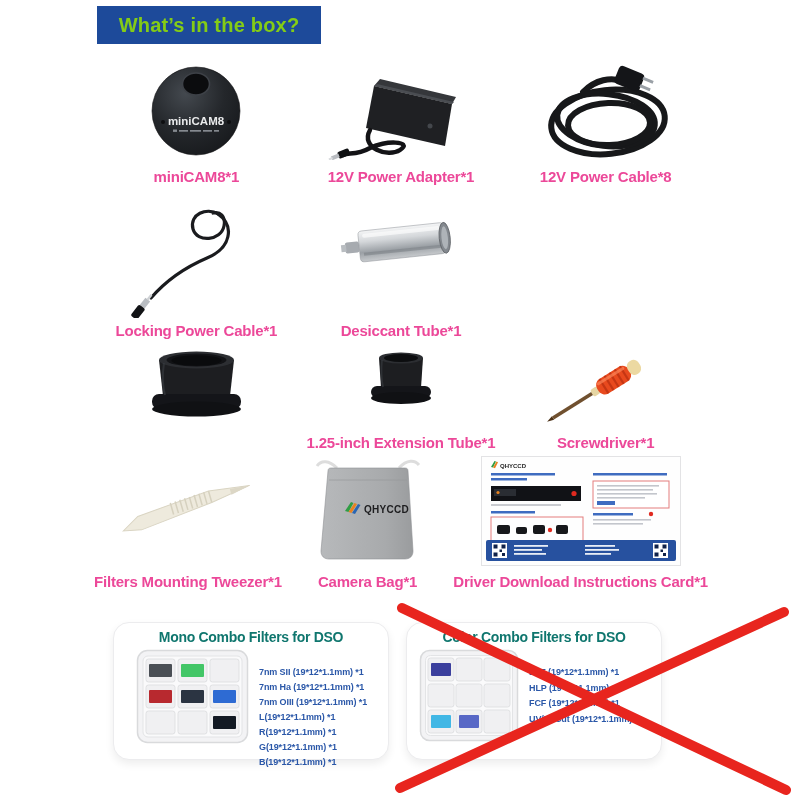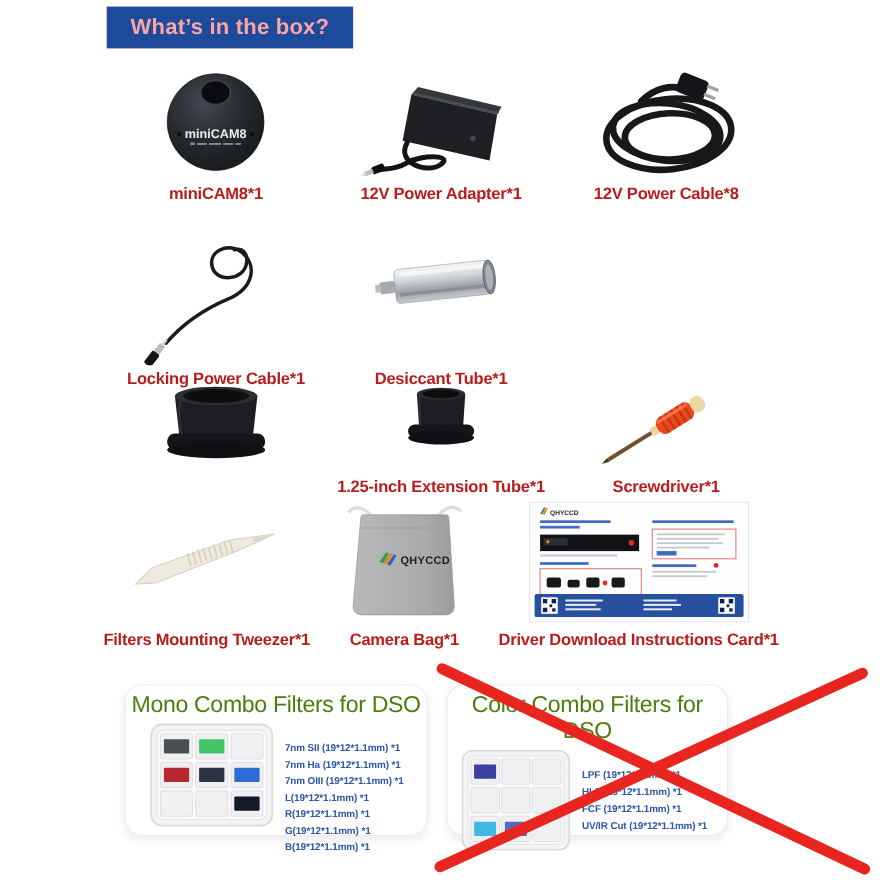--- a/index.html
+++ b/index.html
@@ -1,35 +1,35 @@
 <!DOCTYPE html>
 <html><head>
 <meta charset="utf-8">
 <style>
   html,body{margin:0;padding:0;background:#fff;}
   .page{position:relative;width:800px;height:800px;background:#ffffff;overflow:hidden;
         font-family:"Liberation Sans",sans-serif;}
   
   .banner{position:absolute;left:97px;top:6px;width:224px;height:38px;background:#1d4a9a;
-          color:#fca5a5;display:flex;align-items:center;justify-content:center;
+          color:#84cc16;display:flex;align-items:center;justify-content:center;
           font-size:20px;font-weight:600;letter-spacing:.2px;}
   
   .row{position:absolute;left:94px;width:614px;display:grid;grid-template-columns:1fr 1fr 1fr;}
   .r1{top:64px;height:120px}
-  .r2{top:220px;height:132px}
+  .r2{top:206px;height:132px}
   .r3{top:346px;height:100px}
   .r4{top:456px;height:134px}
   .cell{display:flex;flex-direction:column;align-items:center;justify-content:space-between;overflow:visible;}
-  .label{font-size:15px;font-weight:bold;color:#b91c1c;white-space:nowrap;margin-top:4px;letter-spacing:-.2px;}
+  .label{font-size:15px;font-weight:bold;color:#ec4899;white-space:nowrap;margin-top:4px;letter-spacing:-.2px;}
   
   .card{position:absolute;top:622px;height:136px;background:#ffffff;border:1.5px solid #ececee;
         border-radius:16px;box-shadow:0 4px 9px rgba(0,0,0,.07);}
   .card.mono{left:113px;width:274px;}
   .card.colorc{left:406px;width:254px;}
-  .card-title{text-align:center;margin-top:6px;font-size:21px;font-weight:normal;color:#4d7c0f;letter-spacing:-.3px;}
+  .card-title{text-align:center;margin-top:6px;font-size:14px;font-weight:bold;color:#0f766e;letter-spacing:-.3px;}
   .card-body{display:flex;align-items:flex-start;}
   .mono .card-body{padding:4px 0 0 22px;}
   .colorc .card-body{padding:4px 0 0 12px;}
   .filter-list{font-size:9px;font-weight:bold;color:#2a57a8;line-height:15px;letter-spacing:-.1px;white-space:nowrap;}
   .mono .filter-list{margin-left:10px;margin-top:16px;}
   .colorc .filter-list{margin-left:10px;margin-top:16px;line-height:15.5px;}
   .cross{position:absolute;left:390px;top:598px;width:404px;height:200px;z-index:6;pointer-events:none;}
   svg text{font-family:"Liberation Sans",sans-serif;}
 </style>
 </head>

